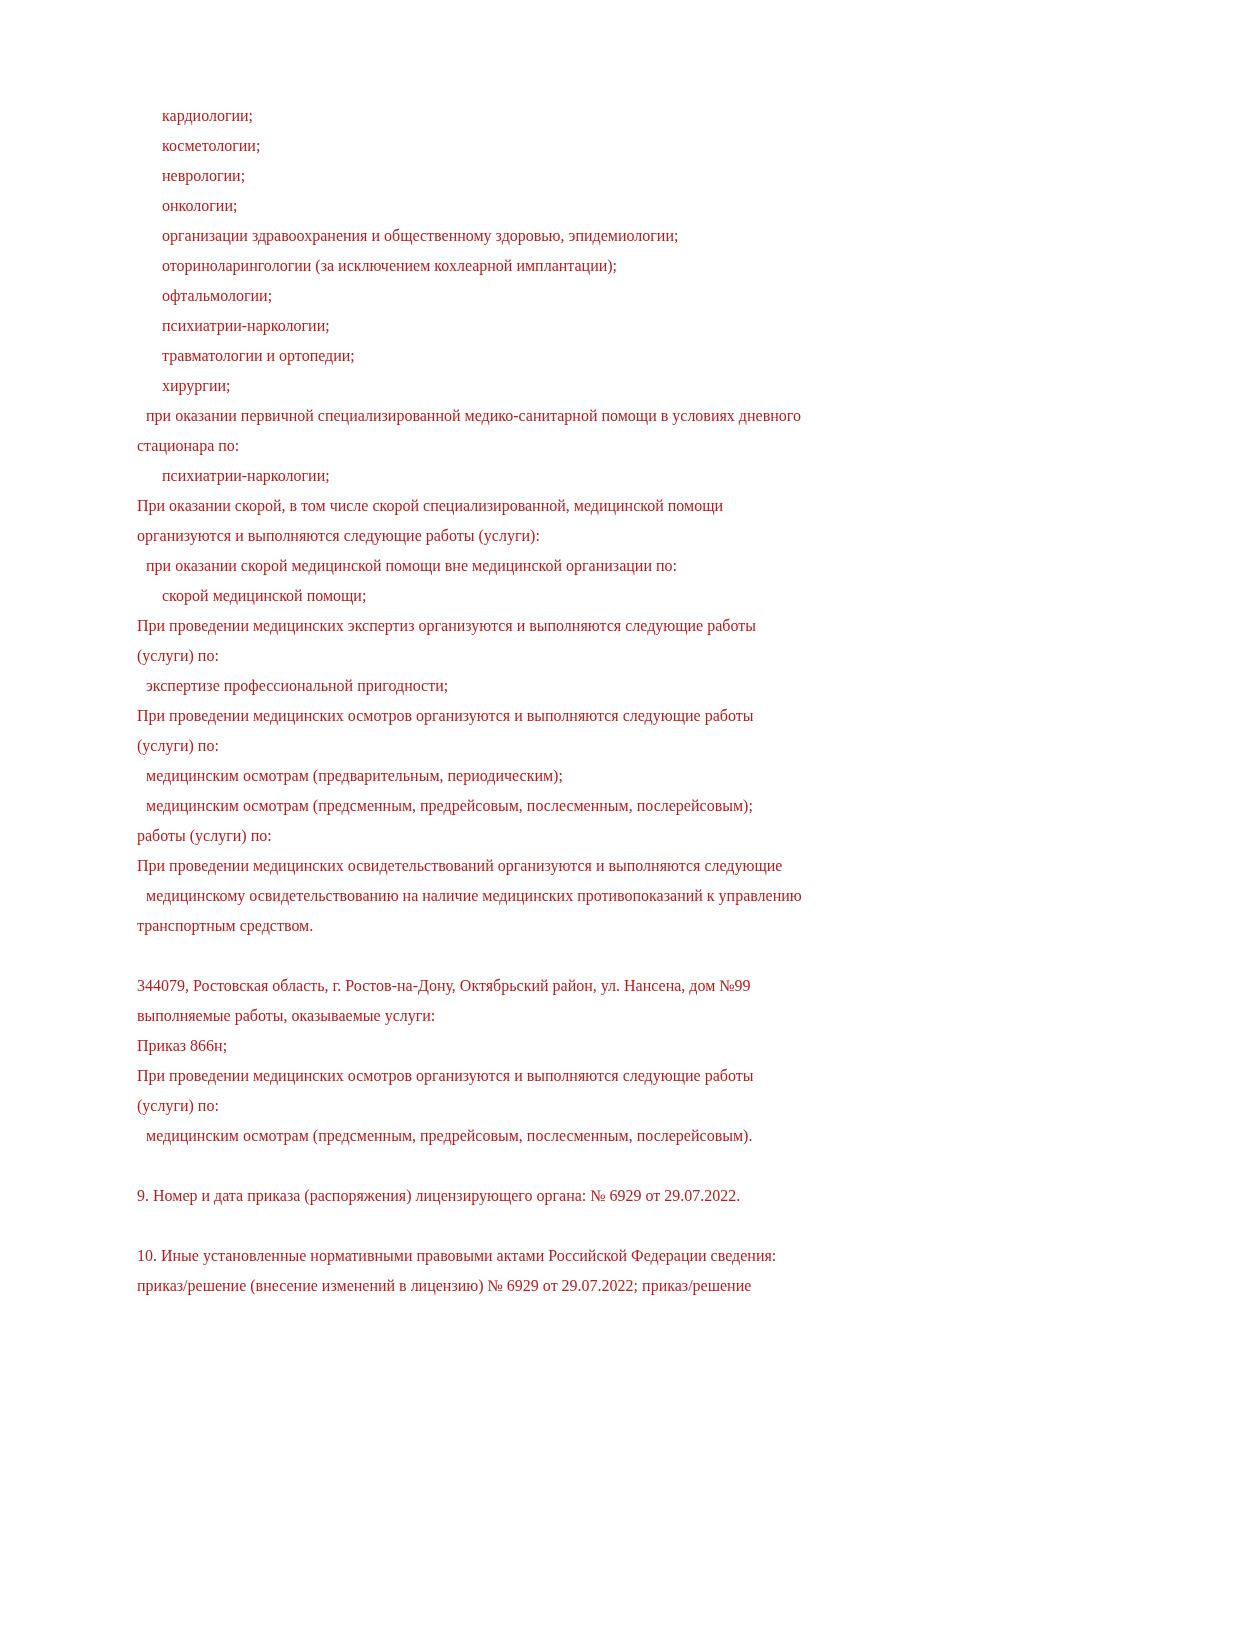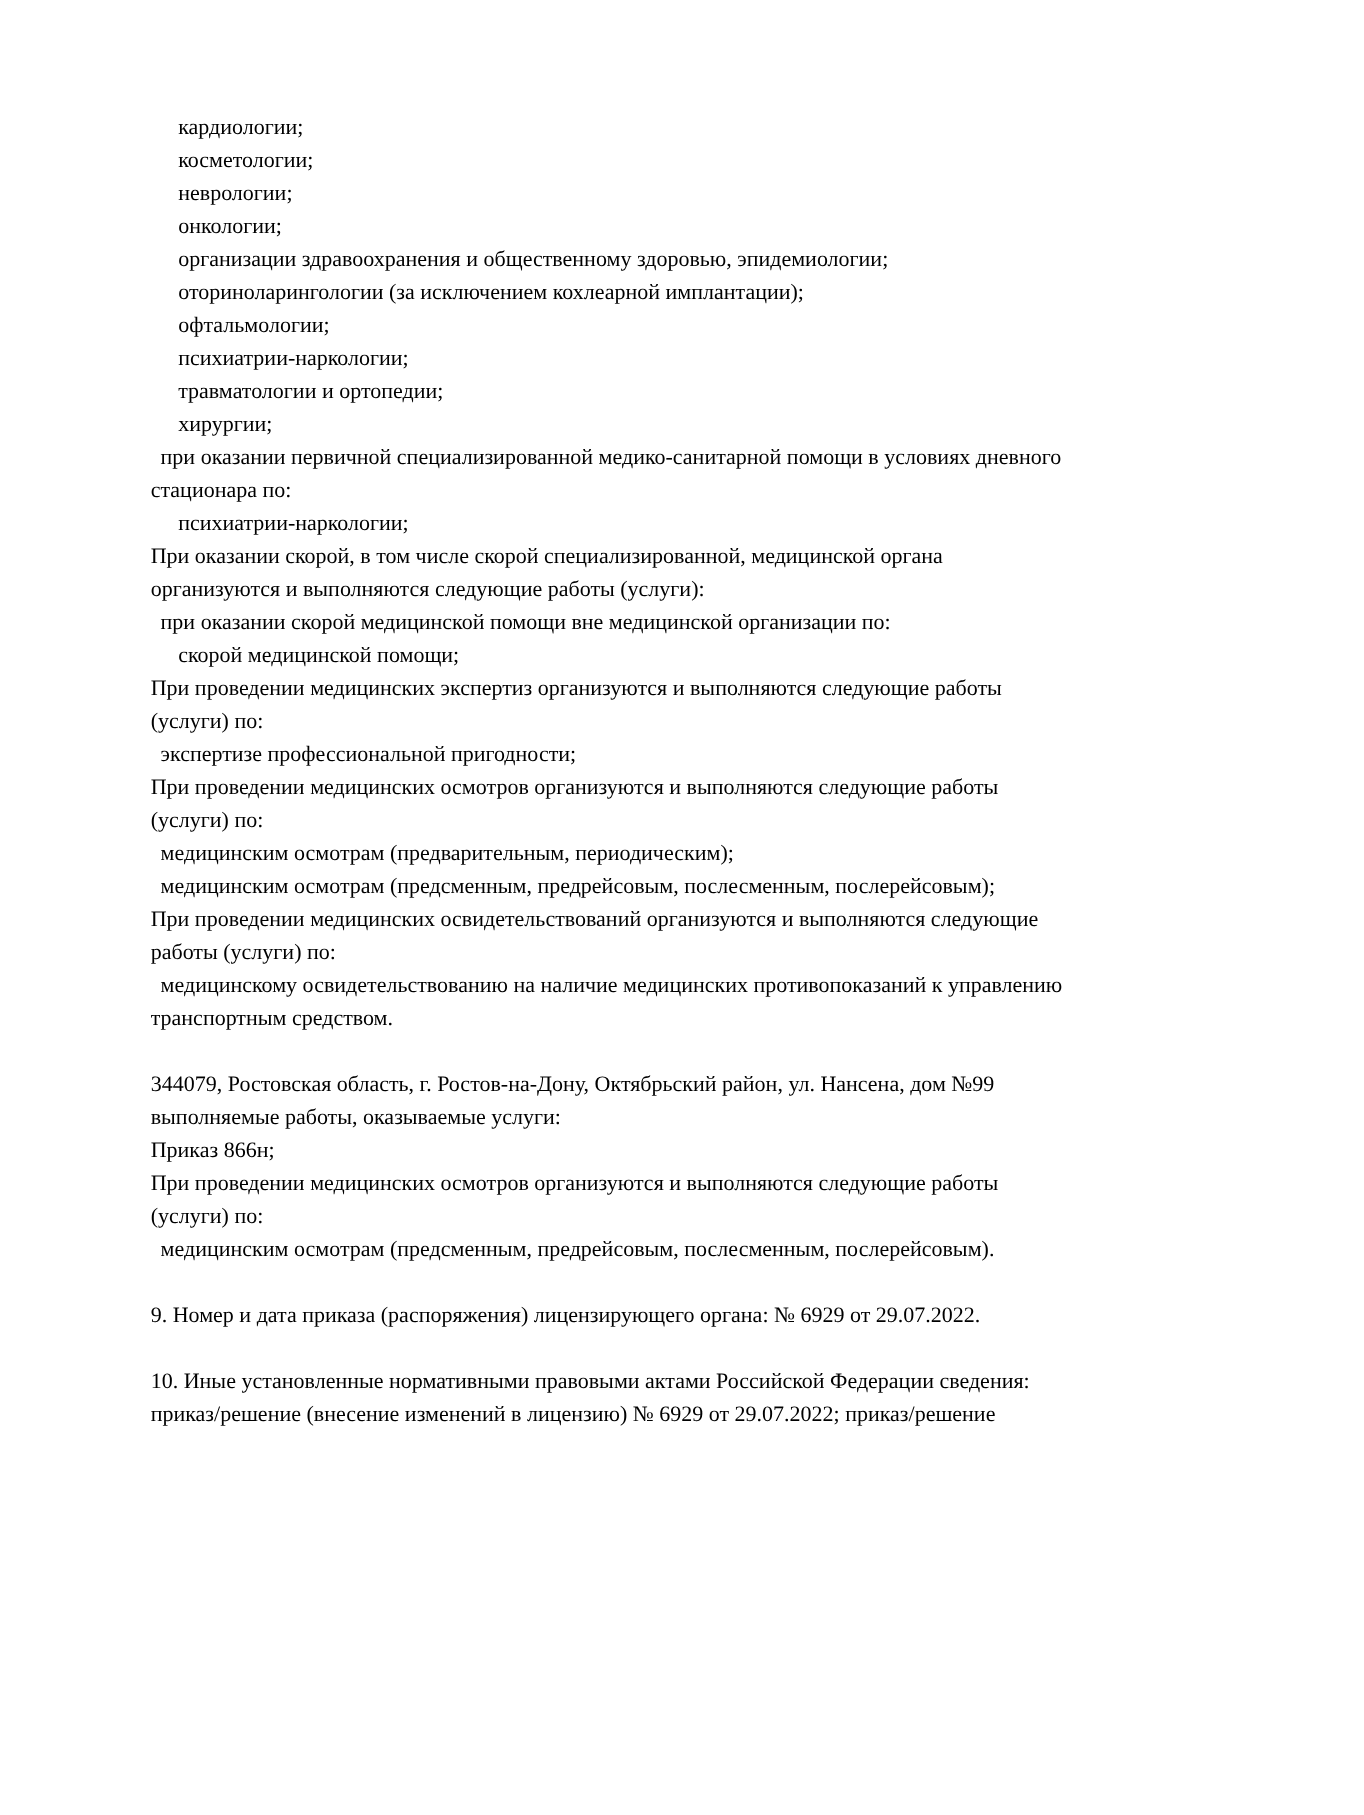--- a/index.html
+++ b/index.html
@@ -13,23 +13,23 @@
     height: 1650px;
     background: #ffffff;
     overflow: hidden;
   }
   .doc {
     position: absolute;
     left: 137px;
     top: 101px;
     width: 1000px;
     font-family: "Liberation Serif", "DejaVu Serif", serif;
-    font-size: 20px;
+    font-size: 16px;
     line-height: 30px;
-    color: #000000;
+    color: #b91c1c;
     white-space: nowrap;
   }
   .line { height: 30px; }
   .line.indent-0 { padding-left: 0; }
   .line.indent-1 { padding-left: 9px; }
   .line.indent-2 { padding-left: 25px; }
   .line.blank { height: 30px; }
 </style>
 </head>
 <body>
@@ -42,33 +42,33 @@
       <div class="line indent-2">онкологии;</div>
       <div class="line indent-2">организации здравоохранения и общественному здоровью, эпидемиологии;</div>
       <div class="line indent-2">оториноларингологии (за исключением кохлеарной имплантации);</div>
       <div class="line indent-2">офтальмологии;</div>
       <div class="line indent-2">психиатрии-наркологии;</div>
       <div class="line indent-2">травматологии и ортопедии;</div>
       <div class="line indent-2">хирургии;</div>
       <div class="line indent-1">при оказании первичной специализированной медико-санитарной помощи в условиях дневного</div>
       <div class="line indent-0">стационара по:</div>
       <div class="line indent-2">психиатрии-наркологии;</div>
-      <div class="line indent-0">При оказании скорой, в том числе скорой специализированной, медицинской органа</div>
+      <div class="line indent-0">При оказании скорой, в том числе скорой специализированной, медицинской помощи</div>
       <div class="line indent-0">организуются и выполняются следующие работы (услуги):</div>
       <div class="line indent-1">при оказании скорой медицинской помощи вне медицинской организации по:</div>
       <div class="line indent-2">скорой медицинской помощи;</div>
       <div class="line indent-0">При проведении медицинских экспертиз организуются и выполняются следующие работы</div>
       <div class="line indent-0">(услуги) по:</div>
       <div class="line indent-1">экспертизе профессиональной пригодности;</div>
       <div class="line indent-0">При проведении медицинских осмотров организуются и выполняются следующие работы</div>
       <div class="line indent-0">(услуги) по:</div>
       <div class="line indent-1">медицинским осмотрам (предварительным, периодическим);</div>
       <div class="line indent-1">медицинским осмотрам (предсменным, предрейсовым, послесменным, послерейсовым);</div>
+      <div class="line indent-0">работы (услуги) по:</div>
       <div class="line indent-0">При проведении медицинских освидетельствований организуются и выполняются следующие</div>
-      <div class="line indent-0">работы (услуги) по:</div>
       <div class="line indent-1">медицинскому освидетельствованию на наличие медицинских противопоказаний к управлению</div>
       <div class="line indent-0">транспортным средством.</div>
       <div class="line indent-0 blank">&nbsp;</div>
       <div class="line indent-0">344079, Ростовская область, г. Ростов-на-Дону, Октябрьский район, ул. Нансена, дом №99</div>
       <div class="line indent-0">выполняемые работы, оказываемые услуги:</div>
       <div class="line indent-0">Приказ 866н;</div>
       <div class="line indent-0">При проведении медицинских осмотров организуются и выполняются следующие работы</div>
       <div class="line indent-0">(услуги) по:</div>
       <div class="line indent-1">медицинским осмотрам (предсменным, предрейсовым, послесменным, послерейсовым).</div>
       <div class="line indent-0 blank">&nbsp;</div>

